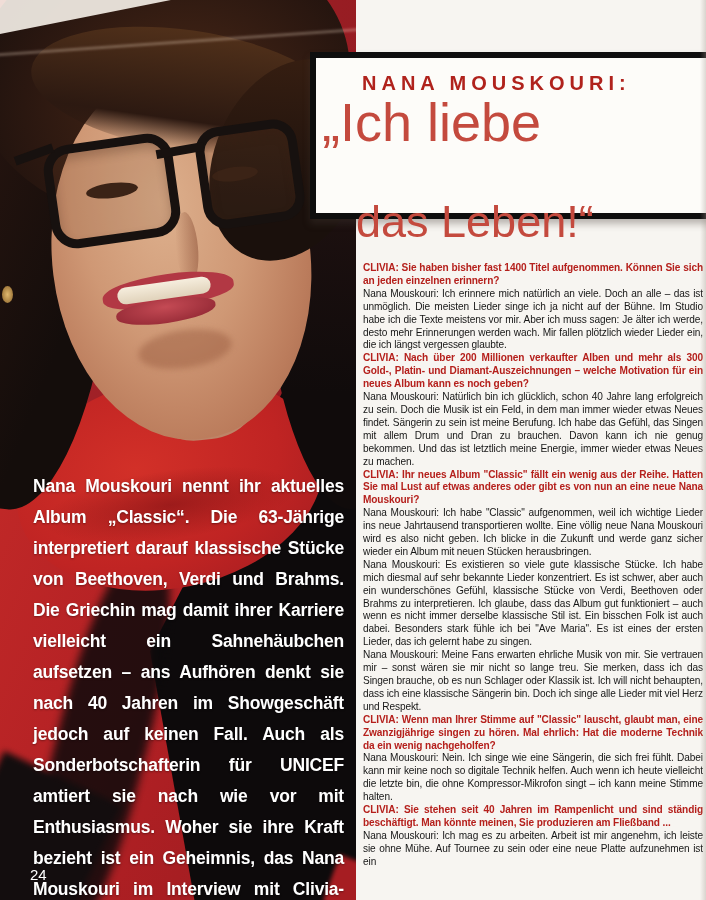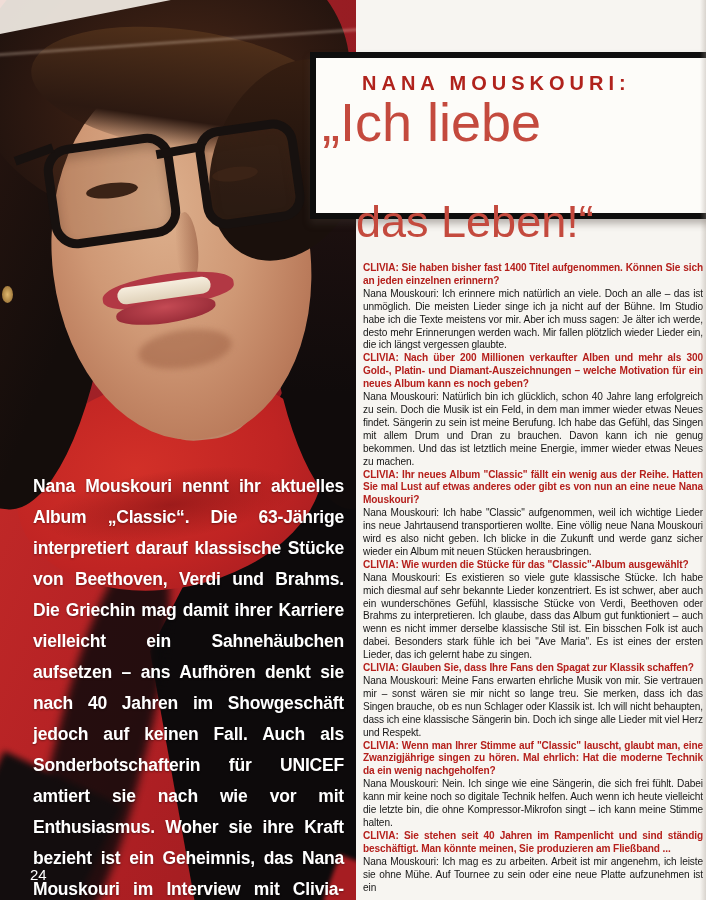--- a/index.html
+++ b/index.html
@@ -219,23 +219,21 @@
     <div class="title-quote2">das Leben!“</div>
   </div>
 
   <div class="interview">
     <p class="q">CLIVIA: Sie haben bisher fast 1400 Titel aufgenommen. Können Sie sich an jeden einzelnen erinnern?</p>
     <p class="a">Nana Mouskouri: Ich erinnere mich natürlich an viele. Doch an alle – das ist unmöglich. Die meisten Lieder singe ich ja nicht auf der Bühne. Im Studio habe ich die Texte meistens vor mir. Aber ich muss sagen: Je älter ich werde, desto mehr Erinnerungen werden wach. Mir fallen plötzlich wieder Lieder ein, die ich längst vergessen glaubte.</p>
     <p class="q">CLIVIA: Nach über 200 Millionen verkaufter Alben und mehr als 300 Gold-, Platin- und Diamant-Auszeichnungen – welche Motivation für ein neues Album kann es noch geben?</p>
     <p class="a">Nana Mouskouri: Natürlich bin ich glücklich, schon 40 Jahre lang erfolgreich zu sein. Doch die Musik ist ein Feld, in dem man immer wieder etwas Neues findet. Sängerin zu sein ist meine Berufung. Ich habe das Gefühl, das Singen mit allem Drum und Dran zu brauchen. Davon kann ich nie genug bekommen. Und das ist letztlich meine Energie, immer wieder etwas Neues zu machen.</p>
     <p class="q">CLIVIA: Ihr neues Album "Classic" fällt ein wenig aus der Reihe. Hatten Sie mal Lust auf etwas anderes oder gibt es von nun an eine neue Nana Mouskouri?</p>
     <p class="a">Nana Mouskouri: Ich habe "Classic" aufgenommen, weil ich wichtige Lieder ins neue Jahrtausend transportieren wollte. Eine völlig neue Nana Mouskouri wird es also nicht geben. Ich blicke in die Zukunft und werde ganz sicher wieder ein Album mit neuen Stücken herausbringen.</p>
-    <p class="q">CLIVIA: Wie wurden die Stücke für das "Classic"-Album ausgewählt?</p>
     <p class="a">Nana Mouskouri: Es existieren so viele gute klassische Stücke. Ich habe mich diesmal auf sehr bekannte Lieder konzentriert. Es ist schwer, aber auch ein wunderschönes Gefühl, klassische Stücke von Verdi, Beethoven oder Brahms zu interpretieren. Ich glaube, dass das Album gut funktioniert – auch wenn es nicht immer derselbe klassische Stil ist. Ein bisschen Folk ist auch dabei. Besonders stark fühle ich bei "Ave Maria". Es ist eines der ersten Lieder, das ich gelernt habe zu singen.</p>
-    <p class="q">CLIVIA: Glauben Sie, dass Ihre Fans den Spagat zur Klassik schaffen?</p>
     <p class="a">Nana Mouskouri: Meine Fans erwarten ehrliche Musik von mir. Sie vertrauen mir – sonst wären sie mir nicht so lange treu. Sie merken, dass ich das Singen brauche, ob es nun Schlager oder Klassik ist. Ich will nicht behaupten, dass ich eine klassische Sängerin bin. Doch ich singe alle Lieder mit viel Herz und Respekt.</p>
     <p class="q">CLIVIA: Wenn man Ihrer Stimme auf "Classic" lauscht, glaubt man, eine Zwanzigjährige singen zu hören. Mal ehrlich: Hat die moderne Technik da ein wenig nachgeholfen?</p>
     <p class="a">Nana Mouskouri: Nein. Ich singe wie eine Sängerin, die sich frei fühlt. Dabei kann mir keine noch so digitale Technik helfen. Auch wenn ich heute vielleicht die letzte bin, die ohne Kompressor-Mikrofon singt – ich kann meine Stimme halten.</p>
     <p class="q">CLIVIA: Sie stehen seit 40 Jahren im Rampenlicht und sind ständig beschäftigt. Man könnte meinen, Sie produzieren am Fließband ...</p>
     <p class="a">Nana Mouskouri: Ich mag es zu arbeiten. Arbeit ist mir angenehm, ich leiste sie ohne Mühe. Auf Tournee zu sein oder eine neue Platte aufzunehmen ist ein</p>
   </div>
 
   <div class="edge-right"></div>
 </div>
 

